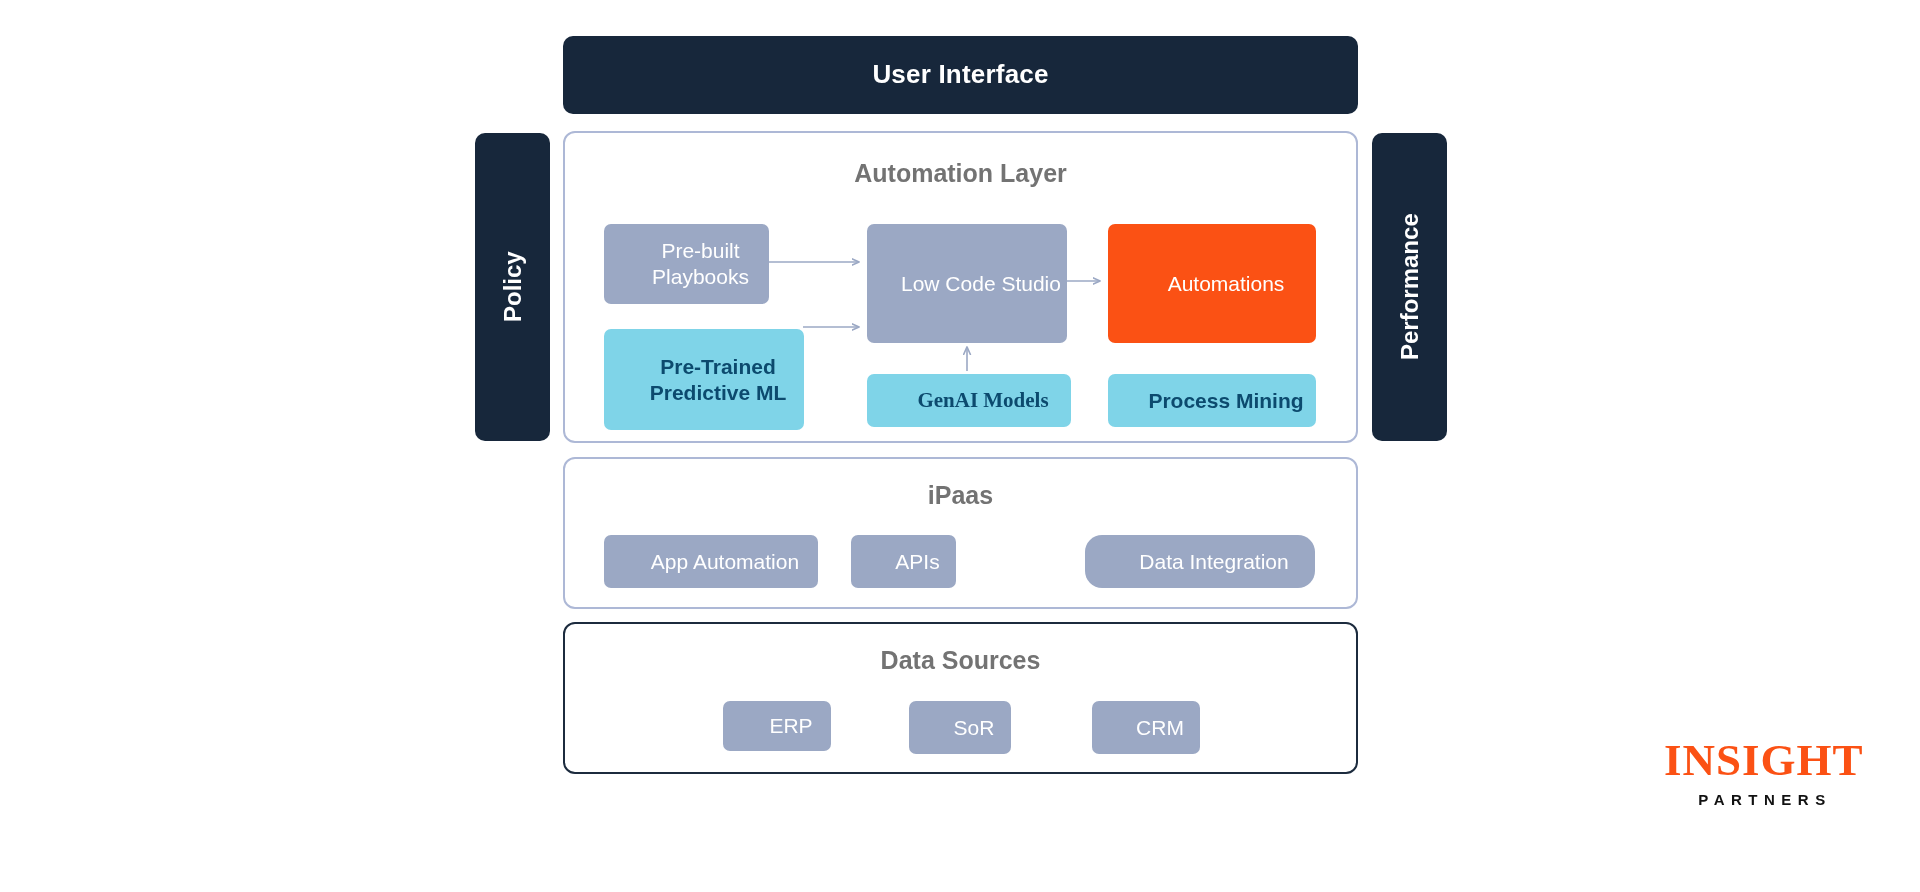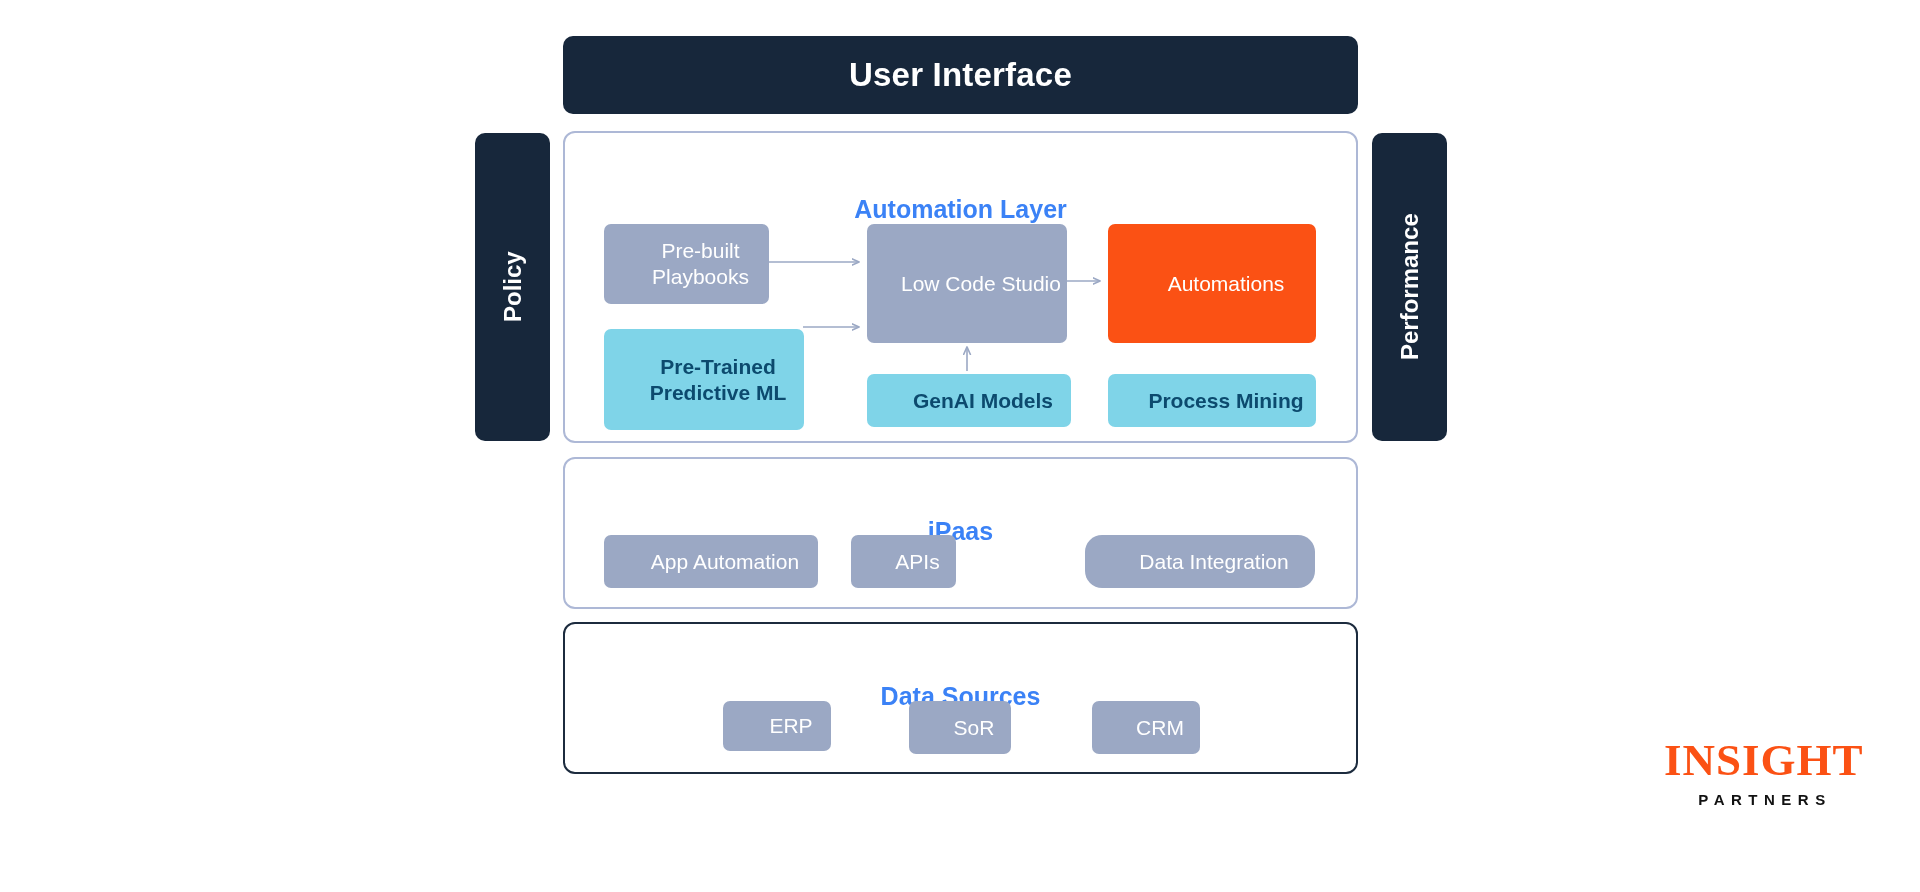--- a/index.html
+++ b/index.html
@@ -40,21 +40,21 @@
     color: #ffffff;
     font-weight: bold;
   }
 
   
   #user-interface {
     left: 563px;
     top: 36px;
     width: 795px;
     height: 78px;
-    font-size: 33px;
+    font-size: 26px;
     letter-spacing: .2px;
   }
 
   
   .side-bar {
     width: 75px;
     font-size: 24px;
   }
   .side-bar .vtext {
     transform: rotate(-90deg);
@@ -72,24 +72,23 @@
     border-radius: 12px;
   }
   .layer.light  { border: 2px solid #adb8d6; }
   .layer.dark   { border: 2px solid #1c2b3e; }
 
   .layer-title {
     position: absolute;
     left: 0;
     width: 100%;
     text-align: center;
-    color: #3b82f6;
+    color: #737373;
     font-weight: bold;
     font-size: 25px;
-    margin-top: 36px;
   }
 
   #automation-layer { left: 563px; top: 131px; width: 795px; height: 312px; }
   #automation-layer .layer-title { top: 26px; }
 
   #ipaas-layer { left: 563px; top: 457px; width: 795px; height: 152px; }
   #ipaas-layer .layer-title { top: 22px; }
 
   #data-sources-layer { left: 563px; top: 622px; width: 795px; height: 152px; }
   #data-sources-layer .layer-title { top: 22px; }
@@ -121,21 +120,21 @@
     background: #fb5114;
     color: #ffffff;
     font-size: 21px;
     font-weight: normal;
   }
 
   
   #box-prebuilt-playbooks { left: 39px;  top: 91px;  width: 165px; height: 80px; }
   #box-pretrained-ml      { left: 39px;  top: 196px; width: 200px; height: 101px; }
   #box-low-code-studio    { left: 302px; top: 91px;  width: 200px; height: 119px; }
-  #box-genai-models       { left: 302px; top: 241px; width: 204px; height: 53px; }
+  #box-genai-models       { left: 302px; top: 241px; width: 204px; height: 53px; font-family: Liberation Serif, serif; }
   #box-automations        { left: 543px; top: 91px;  width: 208px; height: 119px; }
   #box-process-mining     { left: 543px; top: 241px; width: 208px; height: 53px; }
 
   
   #box-app-connector  { left: 39px;  top: 76px; width: 214px; height: 53px; }
   #box-apis           { left: 286px; top: 76px; width: 105px; height: 53px; }
   #box-data-integration { left: 520px; top: 76px; width: 230px; height: 53px; border-radius: 17px; }
 
   
   #box-erp { left: 158px; top: 77px; width: 108px; height: 50px; }

